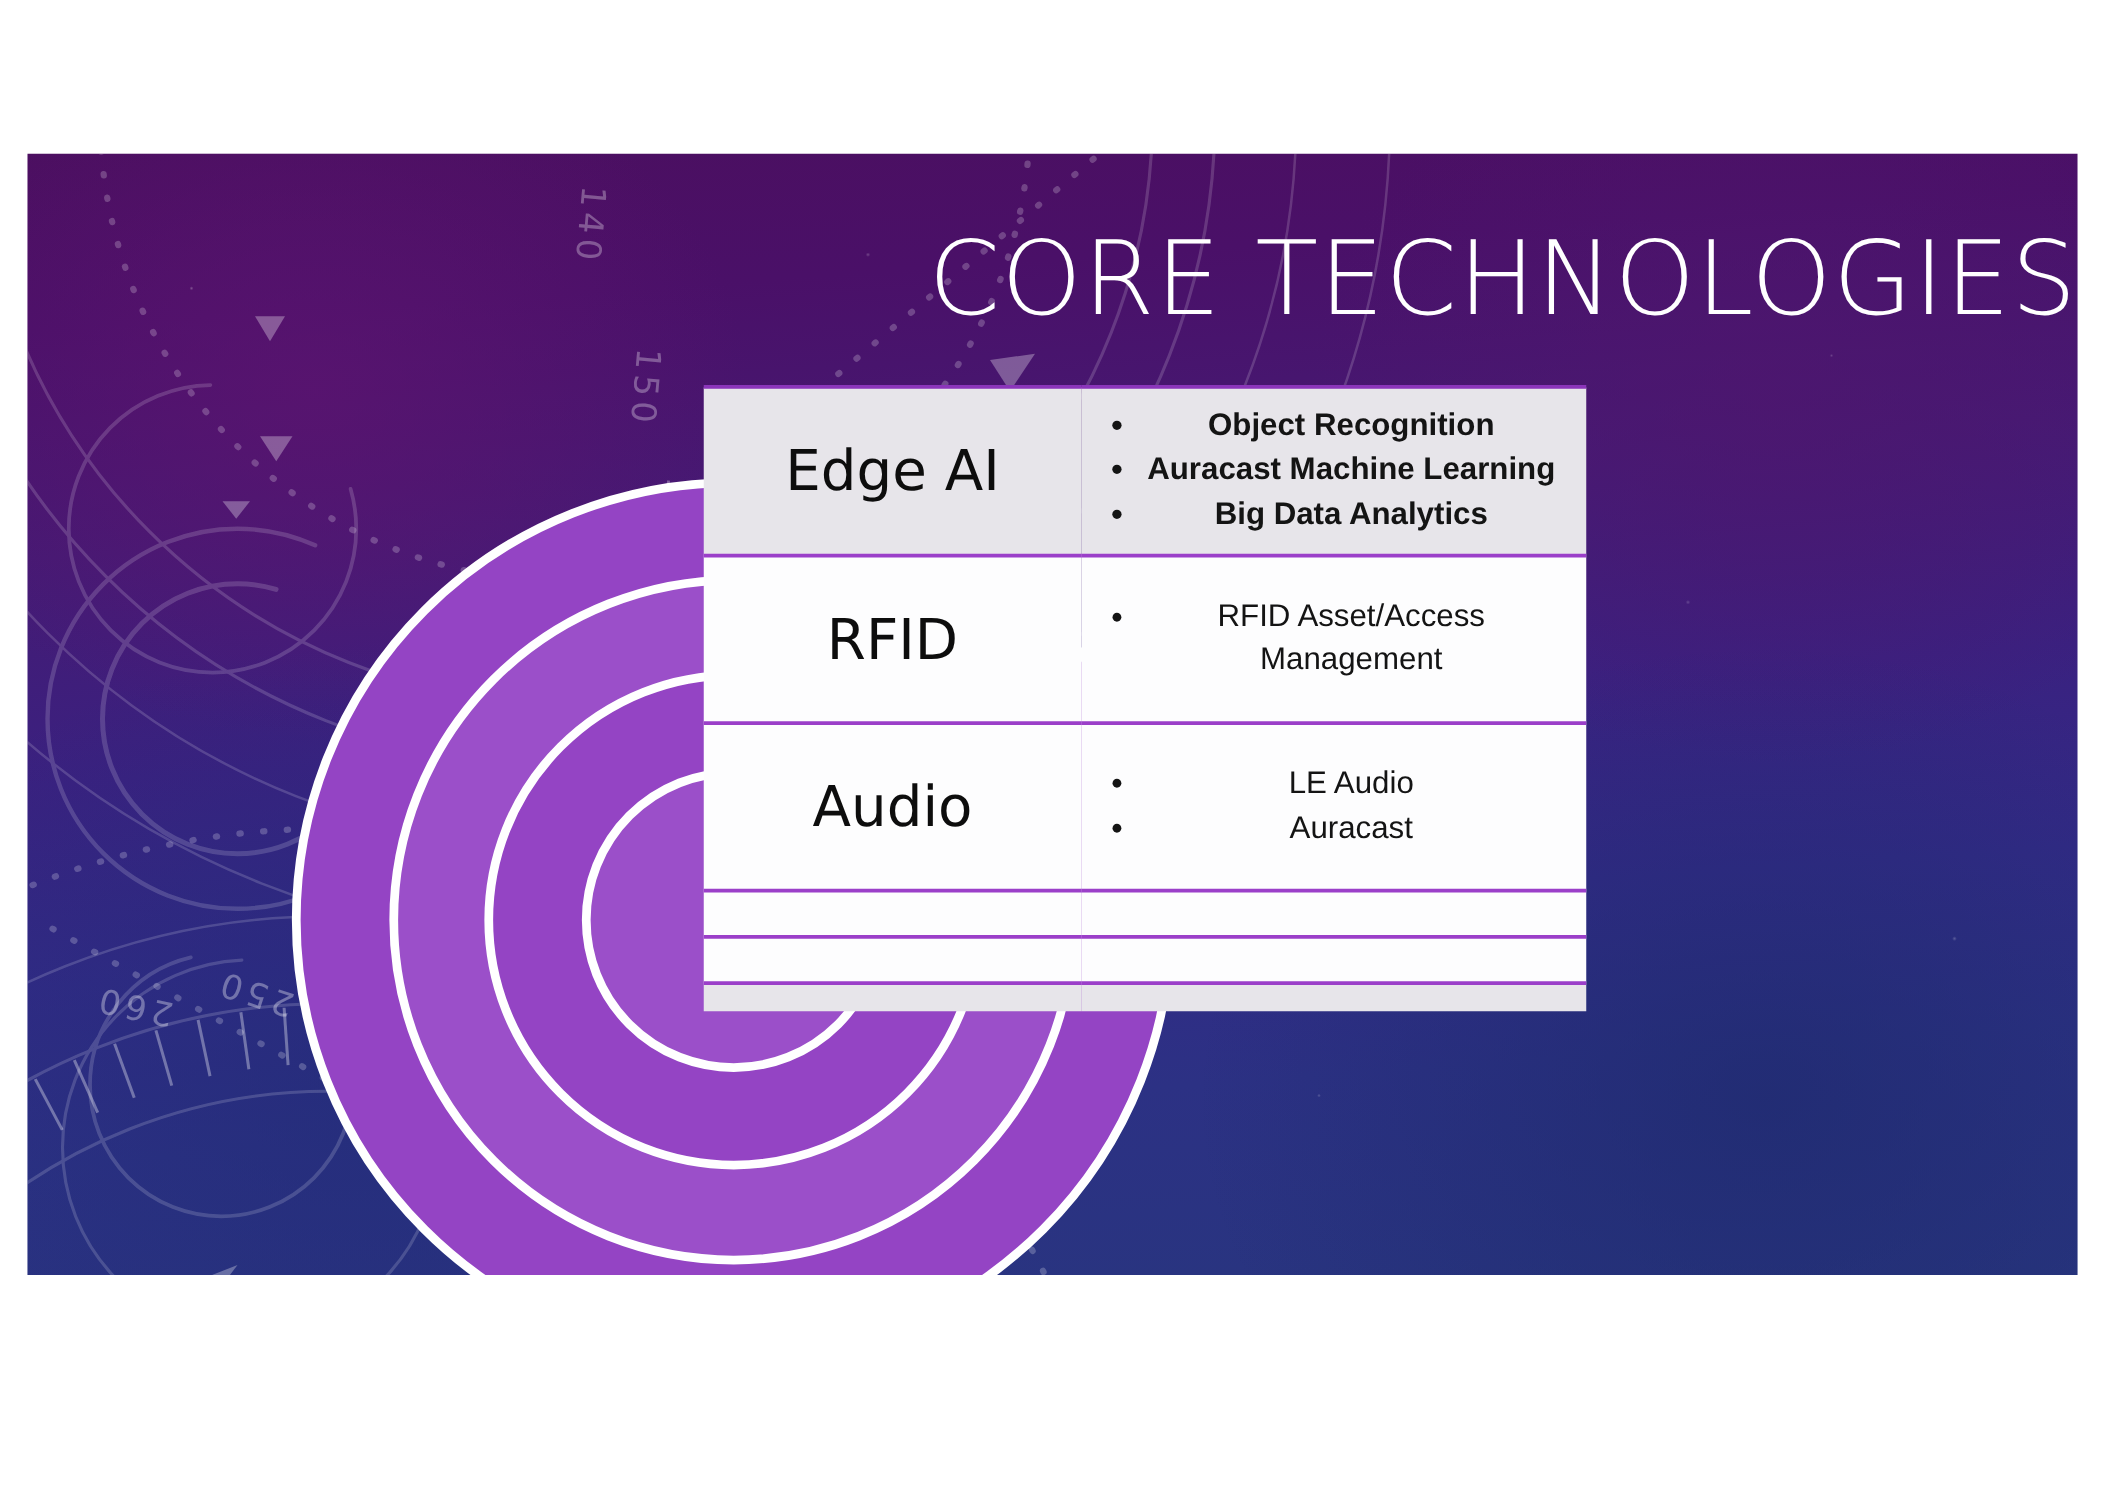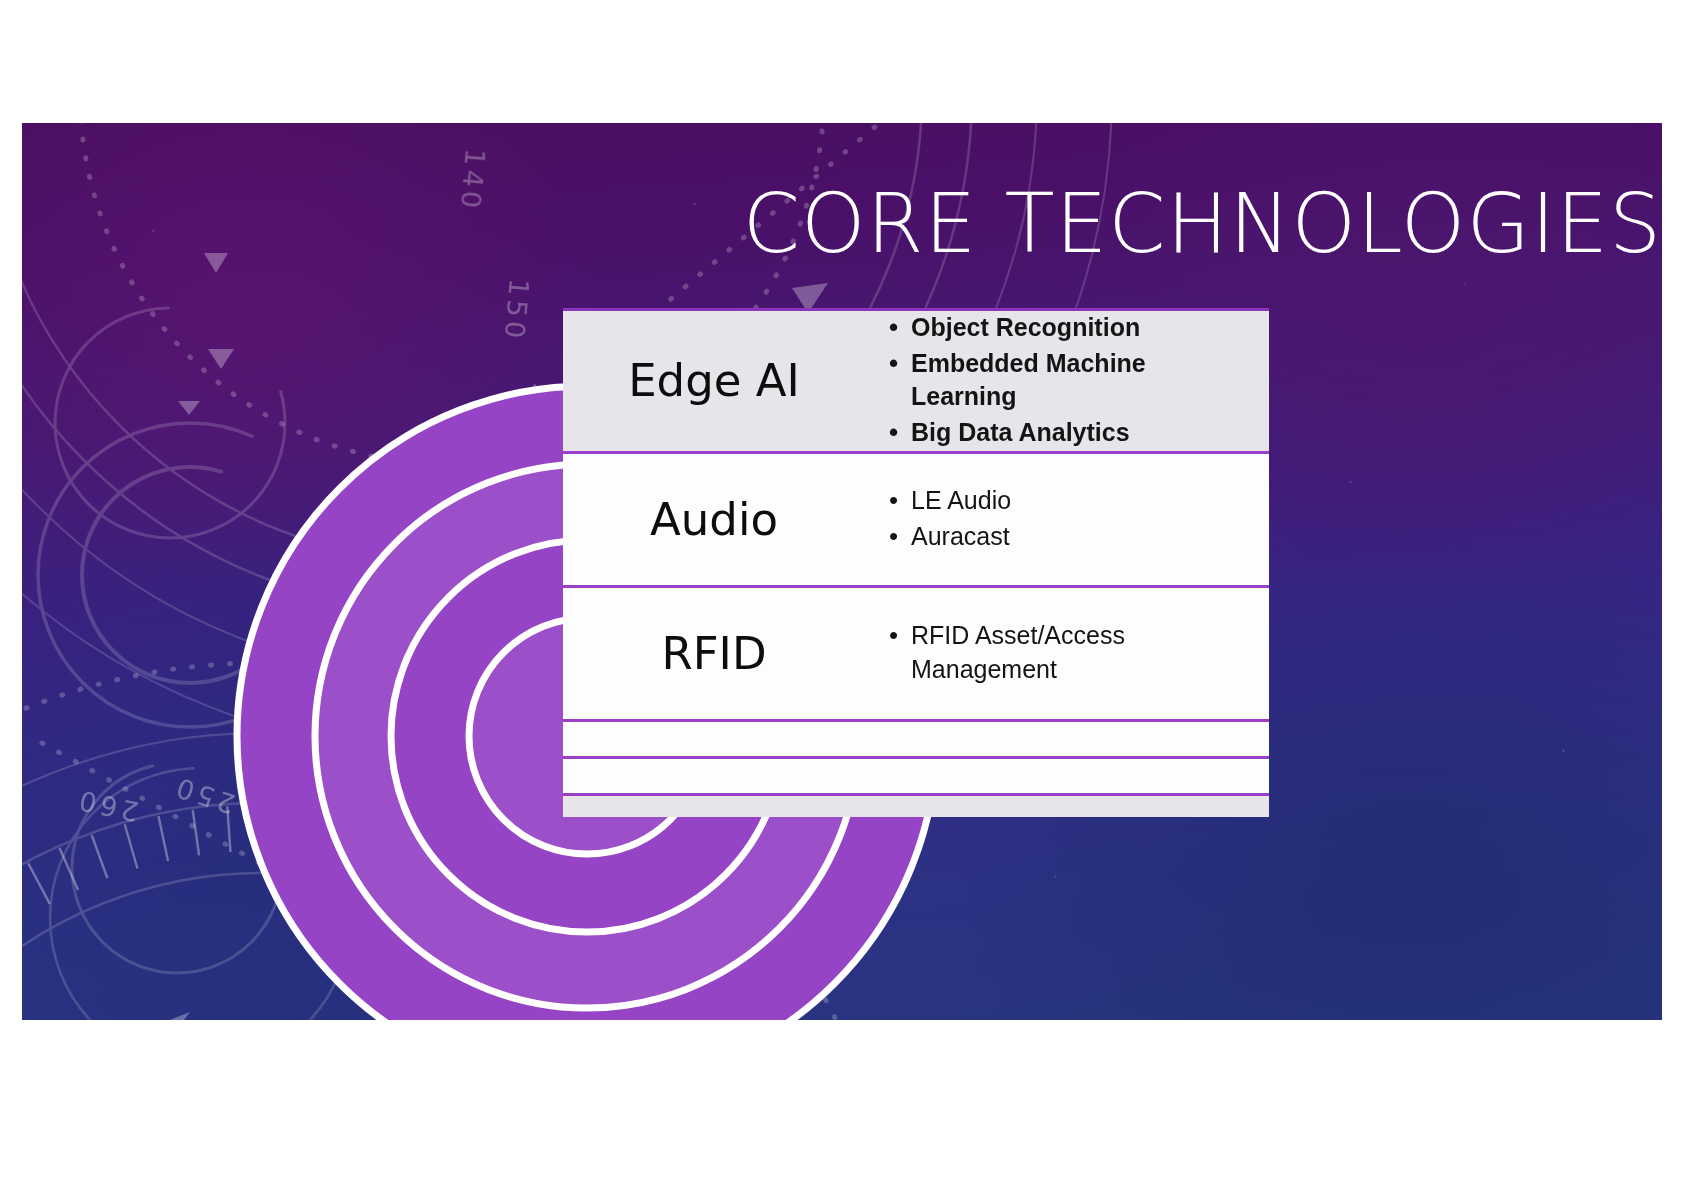--- a/index.html
+++ b/index.html
@@ -123,20 +123,21 @@
   }
   .tech-bullets {
     margin: 0;
     padding: 0 18px 0 46px;
     list-style: none;
     font-family: "Liberation Sans", sans-serif;
     font-size: 25px;
     font-weight: 600;
     color: #141414;
     line-height: 1.34;
+    text-align: center;
   }
   .tech-bullets.w-normal { font-weight: 400; }
   .tech-bullets li {
     position: relative;
     margin: 0 0 2px 0;
   }
   .tech-bullets li::before {
     content: "\2022";
     position: absolute;
     left: -22px;
@@ -348,50 +349,50 @@
   <table id="tech-table">
     <tbody>
 
       <tr class="row-shaded row-first r-edgeai">
         <td class="cell-left">
           <div class="tech-name">Edge AI</div>
         </td>
         <td class="cell-right">
           <ul class="tech-bullets">
             <li>Object Recognition</li>
-            <li>Embedded Machine Learning</li>
+            <li>Auracast Machine Learning</li>
             <li>Big Data Analytics</li>
           </ul>
         </td>
       </tr>
 
+
+      <tr class="row-plain r-rfid">
+        <td class="cell-left">
+          <div class="tech-name">RFID</div>
+        </td>
+        <td class="cell-right">
+          <ul class="tech-bullets w-normal">
+            <li>RFID Asset/Access Management</li>
+          </ul>
+        </td>
+      </tr>
 
       <tr class="row-plain r-audio">
         <td class="cell-left">
           <div class="tech-name">Audio</div>
         </td>
         <td class="cell-right">
           <ul class="tech-bullets w-normal">
             <li>LE Audio</li>
             <li>Auracast</li>
           </ul>
         </td>
       </tr>
 
-      <tr class="row-plain r-rfid">
-        <td class="cell-left">
-          <div class="tech-name">RFID</div>
-        </td>
-        <td class="cell-right">
-          <ul class="tech-bullets w-normal">
-            <li>RFID Asset/Access Management</li>
-          </ul>
-        </td>
-      </tr>
-
       <tr class="row-blank r-b1">
         <td class="cell-left">
           <div class="tech-name"></div>
         </td>
         <td class="cell-right"></td>
       </tr>
 
       <tr class="row-blank r-b2">
         <td class="cell-left">
           <div class="tech-name"></div>

